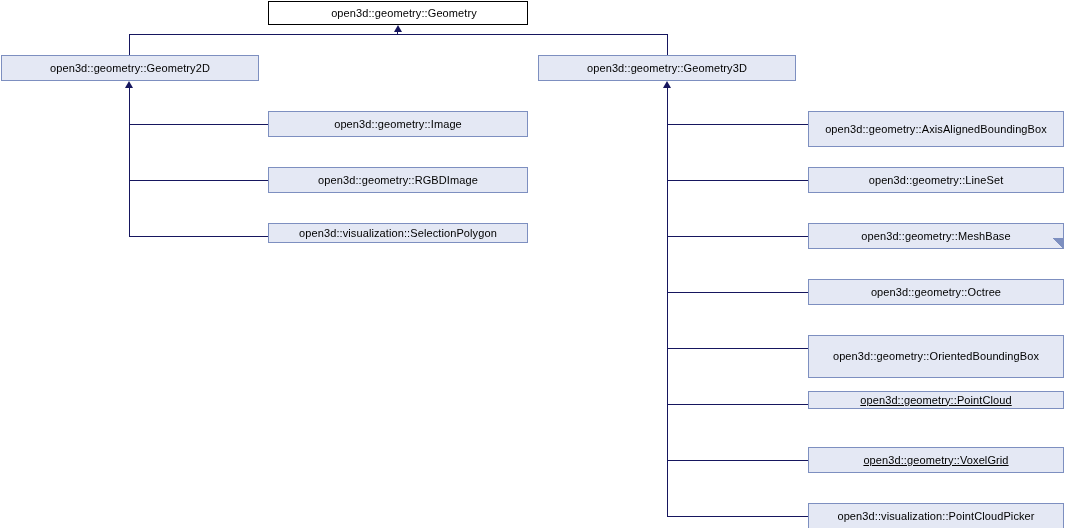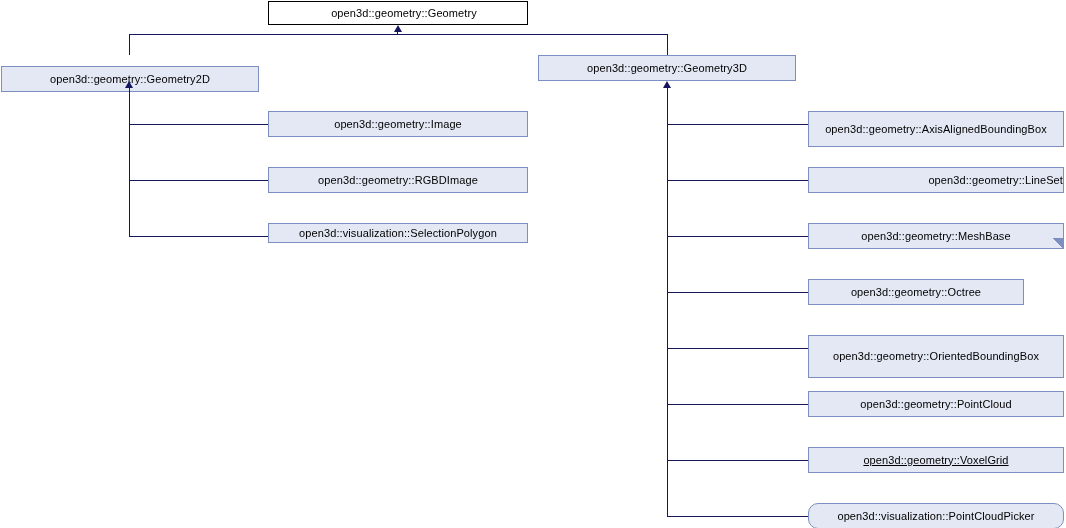--- a/index.html
+++ b/index.html
@@ -70,21 +70,21 @@
     <span>open3d::geometry::Geometry</span>
   </div>
 
   <div class="arrow-up" style="left:394px; top:25px;"></div>
   <div class="edge v" style="left:397px; top:31px; height:4px;"></div>
 
   <div class="edge h" style="left:129px; top:34px; width:539px;"></div>
   <div class="edge v" style="left:129px; top:34px; height:21px;"></div>
   <div class="edge v" style="left:667px; top:34px; height:21px;"></div>
 
-  <div class="node" style="left:1px; top:66px; width:258px; height:26px;">
+  <div class="node" style="left:1px; top:55px; width:258px; height:26px;">
     <span>open3d::geometry::Geometry2D</span>
   </div>
 
   <div class="node" style="left:538px; top:55px; width:258px; height:26px;">
     <span>open3d::geometry::Geometry3D</span>
   </div>
 
   <div class="arrow-up" style="left:125px; top:81px;"></div>
   <div class="edge v" style="left:129px; top:87px; height:149px;"></div>
 
@@ -110,35 +110,35 @@
   <div class="edge h" style="left:667px; top:236px; width:141px;"></div>
   <div class="edge h" style="left:667px; top:292px; width:141px;"></div>
   <div class="edge h" style="left:667px; top:348px; width:141px;"></div>
   <div class="edge h" style="left:667px; top:404px; width:141px;"></div>
   <div class="edge h" style="left:667px; top:460px; width:141px;"></div>
   <div class="edge h" style="left:667px; top:516px; width:141px;"></div>
 
   <div class="node" style="left:808px; top:111px; width:256px; height:36px;">
     <span>open3d::geometry::AxisAlignedBoundingBox</span>
   </div>
-  <div class="node" style="left:808px; top:167px; width:256px; height:26px;justify-content:flex-end;">
+  <div class="node" style="left:808px; top:167px; width:256px; height:26px;">
     <span>open3d::geometry::LineSet</span>
   </div>
   <div class="node folded" style="left:808px; top:223px; width:256px; height:26px;">
     <span>open3d::geometry::MeshBase</span>
   </div>
-  <div class="node" style="left:808px; top:279px; width:216px; height:26px;">
+  <div class="node" style="left:808px; top:279px; width:256px; height:26px;">
     <span>open3d::geometry::Octree</span>
   </div>
   <div class="node" style="left:808px; top:335px; width:256px; height:43px;">
     <span>open3d::geometry::OrientedBoundingBox</span>
   </div>
-  <div class="node" style="left:808px; top:391px; width:256px; height:26px;">
+  <div class="node" style="left:808px; top:391px; width:256px; height:18px;text-decoration:underline;">
     <span>open3d::geometry::PointCloud</span>
   </div>
   <div class="node" style="left:808px; top:447px; width:256px; height:26px;text-decoration:underline;">
     <span>open3d::geometry::VoxelGrid</span>
   </div>
-  <div class="node" style="left:808px; top:503px; width:256px; height:26px;border-radius:10px;">
+  <div class="node" style="left:808px; top:503px; width:256px; height:26px;">
     <span>open3d::visualization::PointCloudPicker</span>
   </div>
 
 </div>
 
 </body></html>

